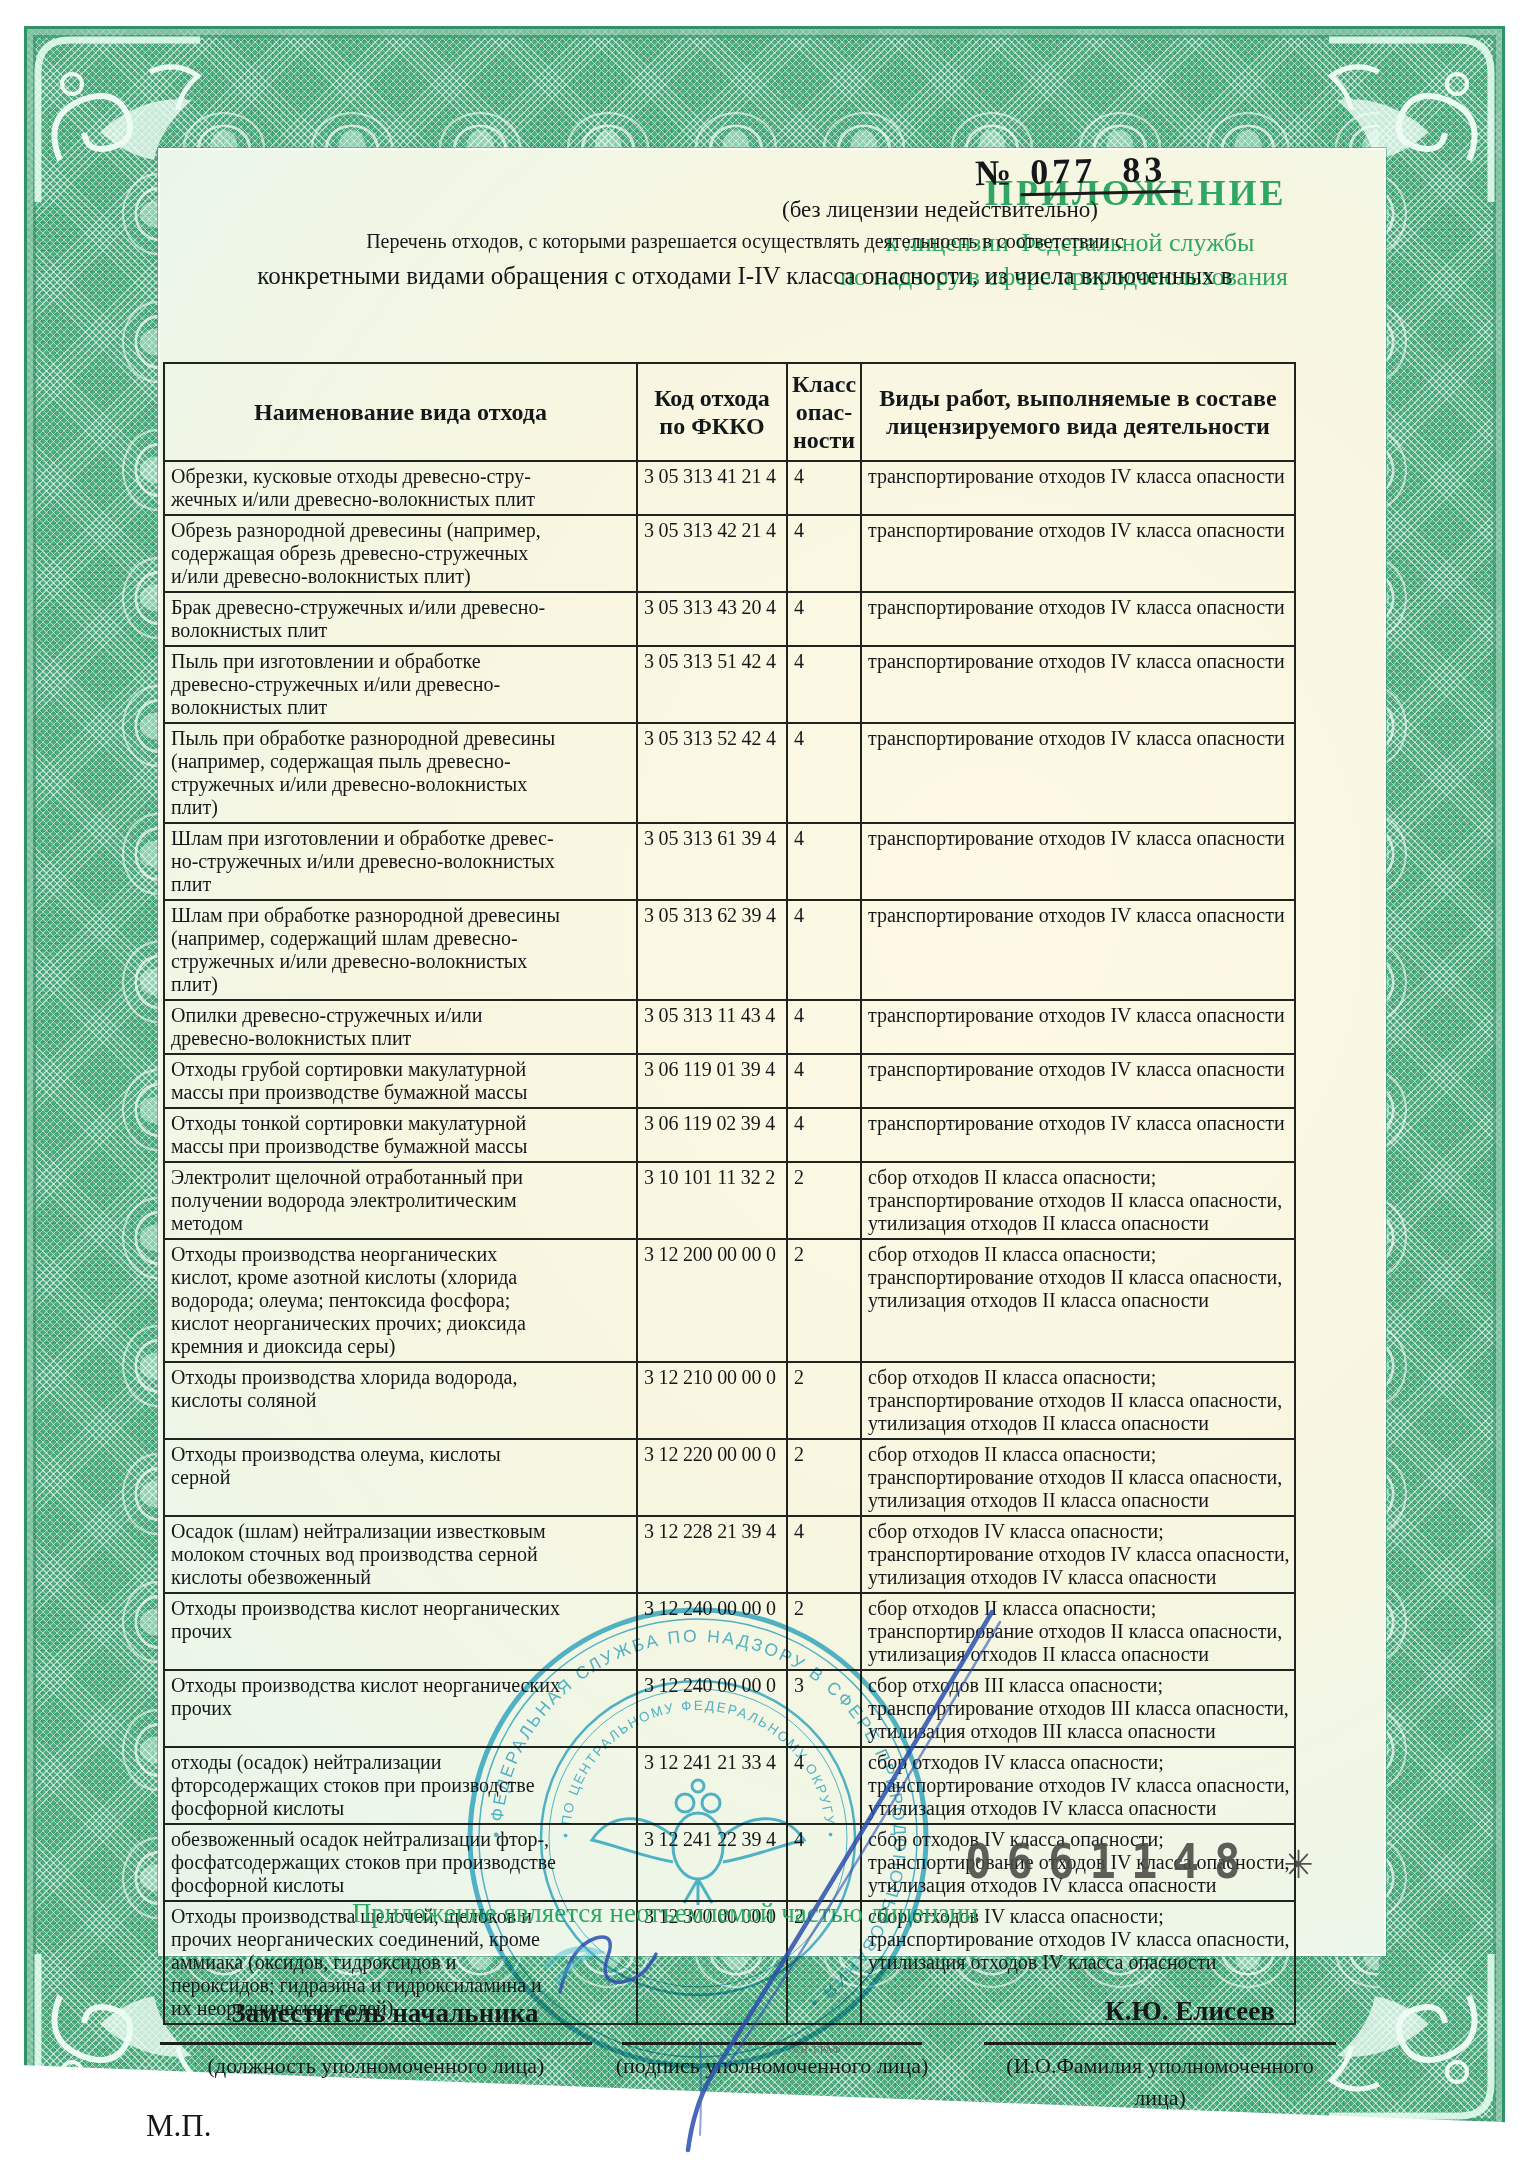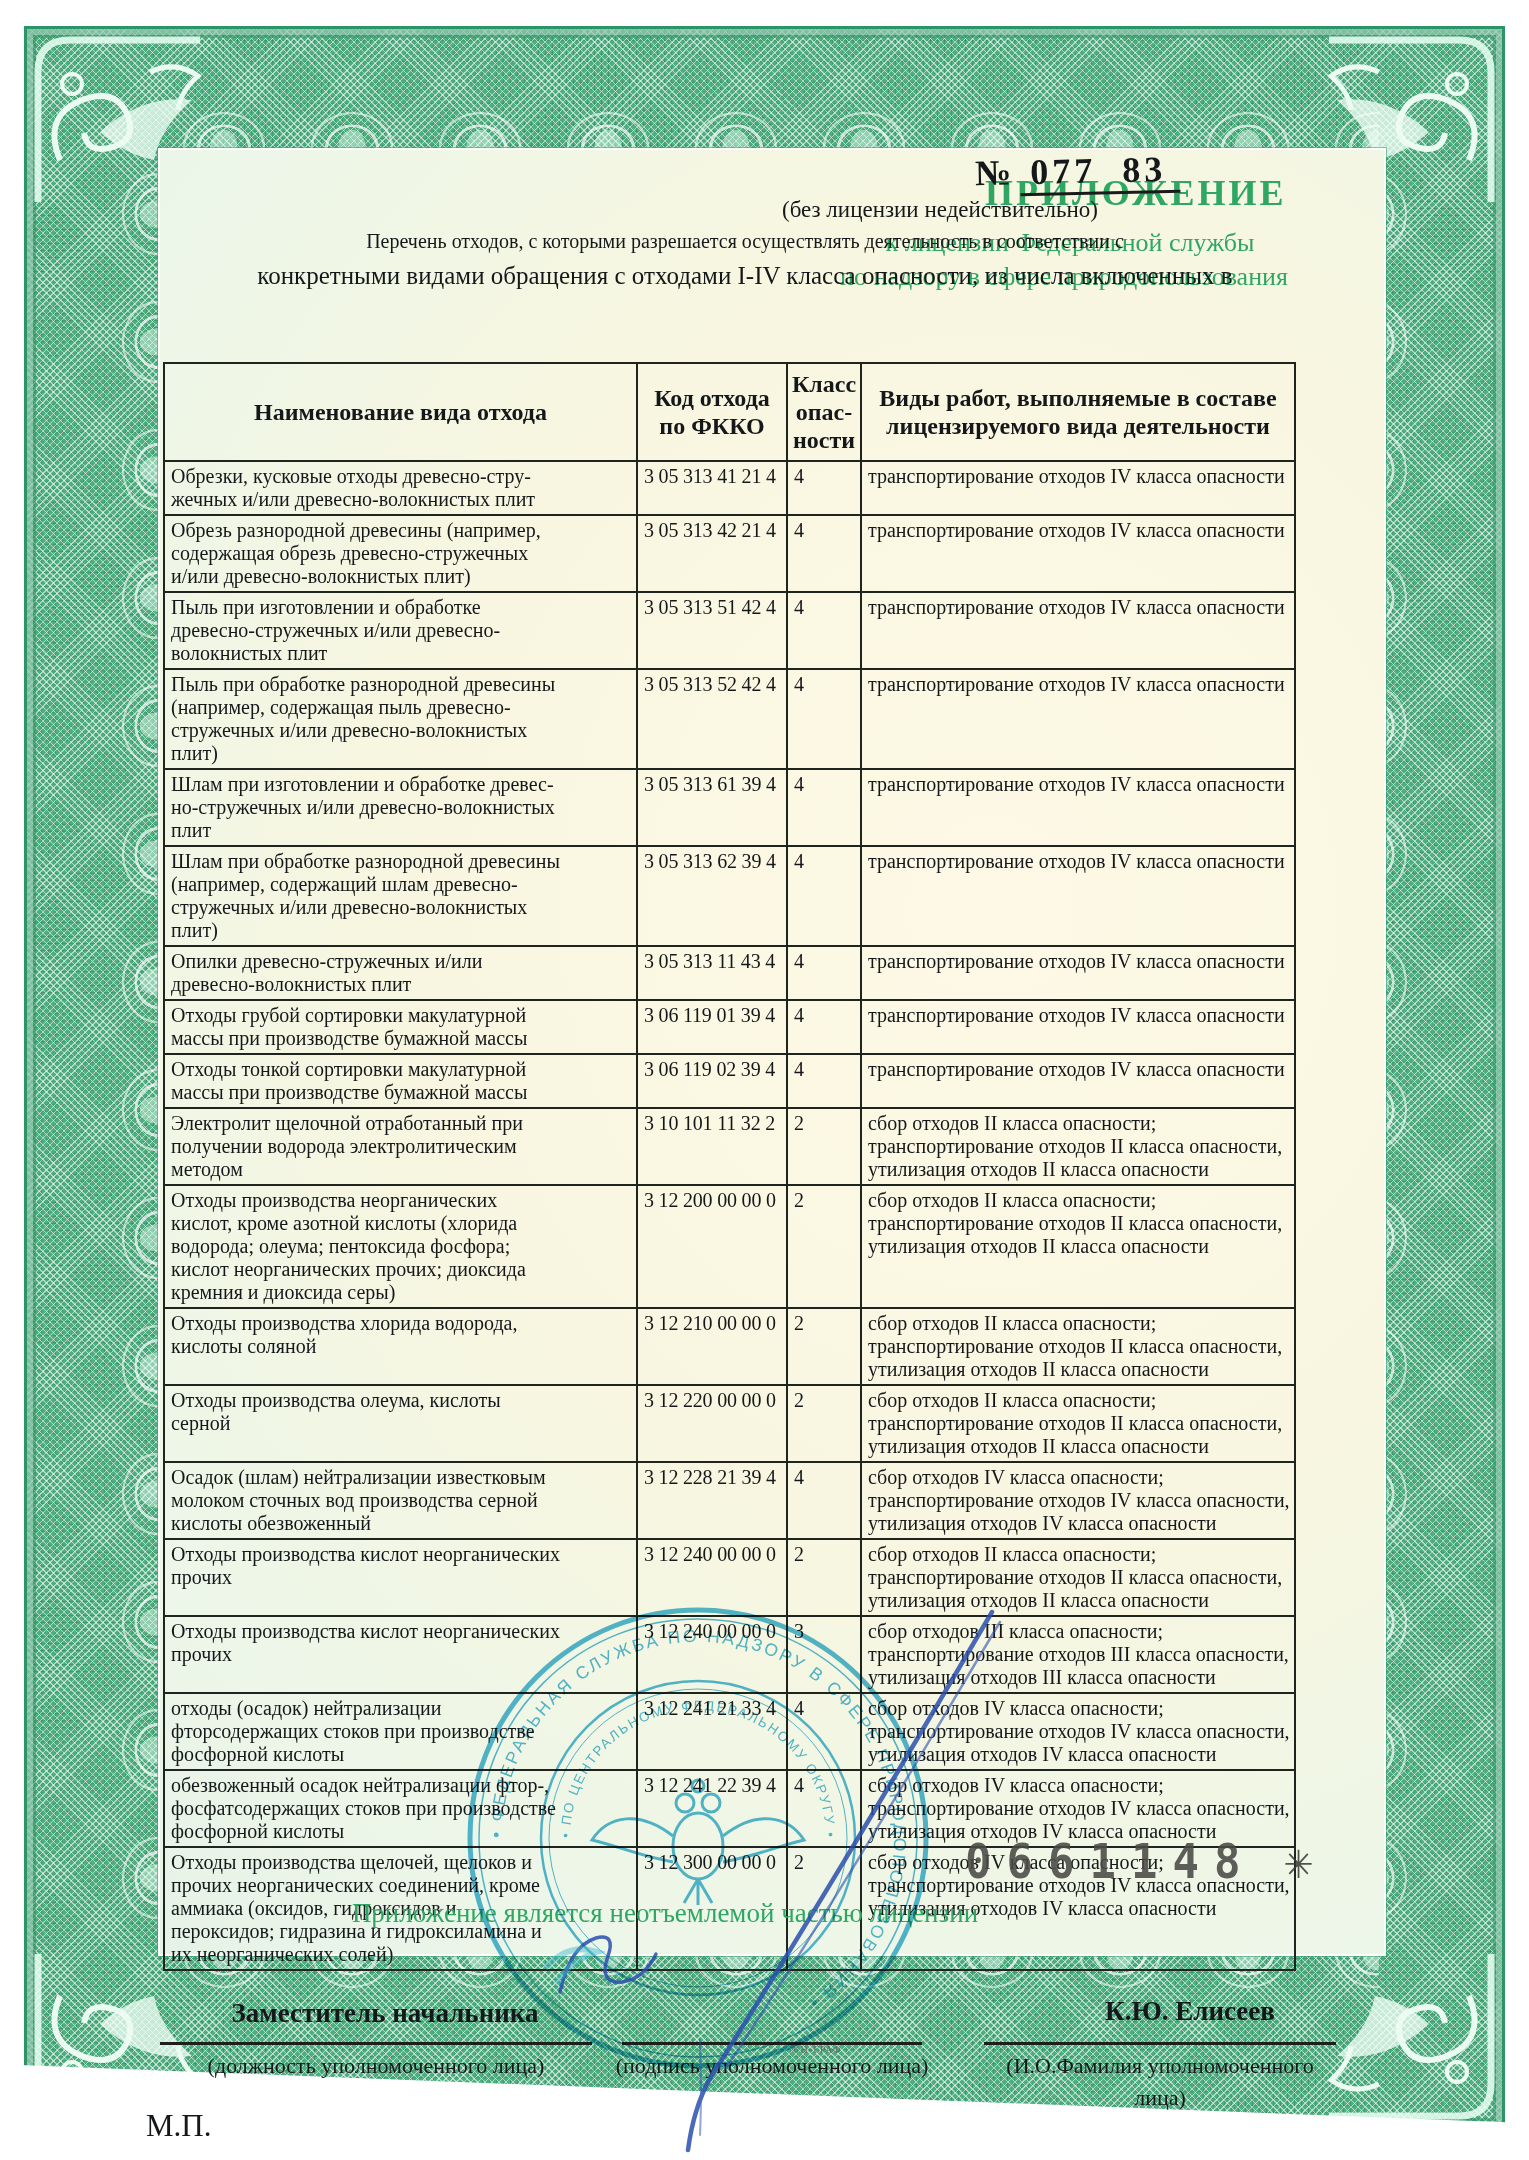--- a/index.html
+++ b/index.html
@@ -177,20 +177,27 @@
       </tr>
         <tr>
         <td>Обрезь разнородной древесины (например,
 содержащая обрезь древесно-стружечных
 и/или древесно-волокнистых плит)</td>
         <td class="code">3 05 313 42 21 4</td>
         <td class="klass">4</td>
         <td>транспортирование отходов IV класса опасности</td>
       </tr>
         <tr>
+        <td>Брак древесно-стружечных и/или древесно-
+волокнистых плит</td>
+        <td class="code">3 05 313 43 20 4</td>
+        <td class="klass">4</td>
+        <td>транспортирование отходов IV класса опасности</td>
+      </tr>
+        <tr>
         <td>Пыль при изготовлении и обработке
 древесно-стружечных и/или древесно-
 волокнистых плит</td>
         <td class="code">3 05 313 51 42 4</td>
         <td class="klass">4</td>
         <td>транспортирование отходов IV класса опасности</td>
       </tr>
         <tr>
         <td>Пыль при обработке разнородной древесины
 (например, содержащая пыль древесно-

